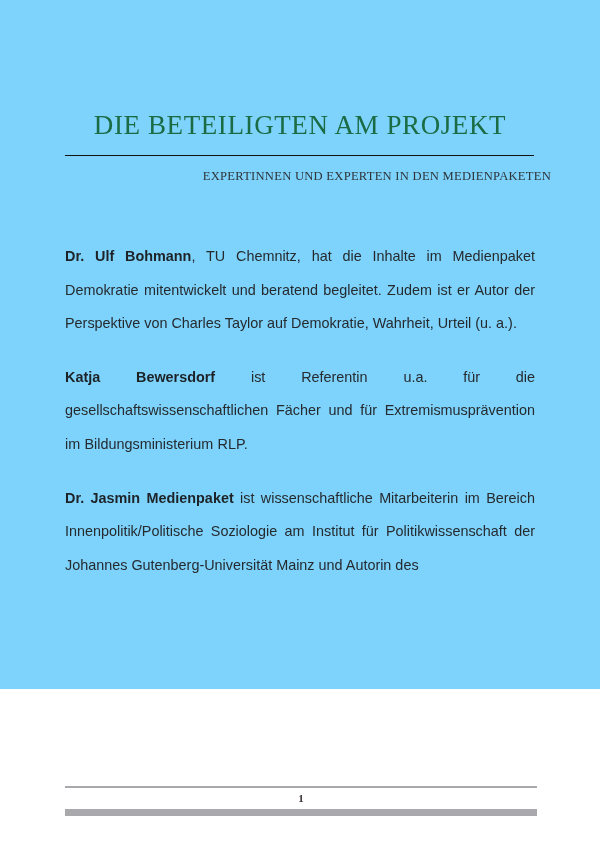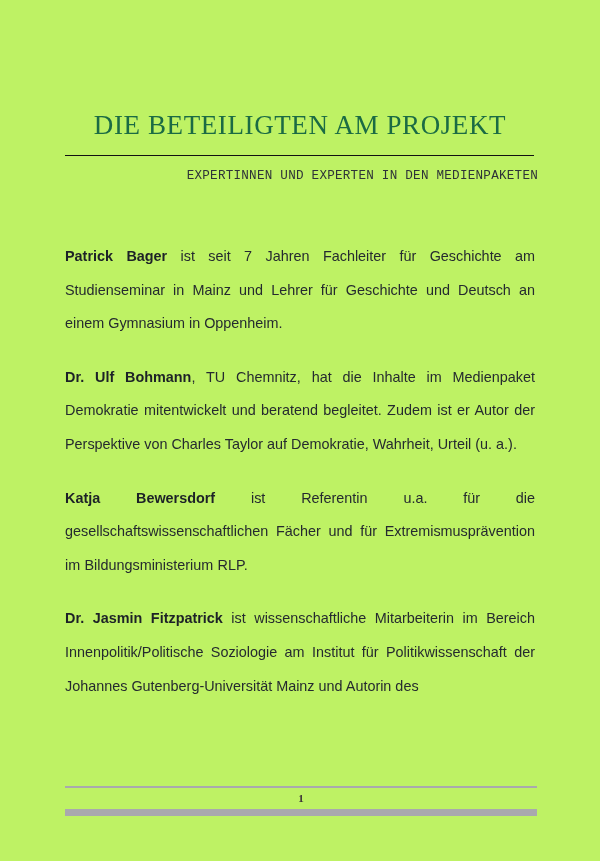--- a/index.html
+++ b/index.html
@@ -14,22 +14,22 @@
     overflow: hidden;
     font-family: "Liberation Sans", sans-serif;
     -webkit-font-smoothing: antialiased;
   }
 
   .page {
     position: absolute;
     left: 0;
     top: 0;
     width: 600px;
-    height: 861px;
-    background: #bef264;
+    height: 689px;
+    background: #7dd3fc;
   }
 
   
   .content {
     position: absolute;
     left: 65px;
     top: 0;
     width: 470px;
   }
 
@@ -55,25 +55,25 @@
     left: 0;
     top: 155px;
     width: 469px;
     height: 1px;
     background: #111111;
   }
 
   
   .doc-subtitle {
     position: absolute;
-    left: 4px;
+    left: 17px;
     top: 168px;
     width: 469px;
     text-align: right;
-    font-family: Liberation Mono, monospace;
+    font-family: Liberation Serif, serif;
     font-size: 12.6px;
     line-height: 1.4;
     font-weight: 400;
     color: #2e3338;
     letter-spacing: 0.25px;
     white-space: nowrap;
   }
 
   
   .bio-list {
@@ -155,34 +155,31 @@
   <div class="content">
 
     <h1 class="doc-title">DIE BETEILIGTEN AM PROJEKT</h1>
 
     <div class="title-rule"></div>
 
     <div class="doc-subtitle">EXPERTINNEN UND EXPERTEN IN DEN MEDIENPAKETEN</div>
 
     <div class="bio-list">
 
-      <p class="bio-para">
-        <span class="bio-name">Patrick Bager</span><span> ist seit 7 Jahren Fachleiter für Geschichte am Studienseminar in Mainz und Lehrer für Geschichte und Deutsch an einem Gymnasium in Oppenheim.</span>
-      </p>
 
       <p class="bio-para">
         <span class="bio-name">Dr. Ulf Bohmann</span><span>, TU Chemnitz, hat die Inhalte im Medienpaket Demokratie mitentwickelt und beratend begleitet. Zudem ist er Autor der Perspektive von Charles Taylor auf Demokratie, Wahrheit, Urteil (u. a.).</span>
       </p>
 
       <p class="bio-para wide">
         <span class="bio-name">Katja Bewersdorf</span><span> ist Referentin u.a. für die gesellschaftswissenschaftlichen Fächer und für Extremismusprävention im Bildungsministerium RLP.</span>
       </p>
 
       <p class="bio-para clipped">
-        <span class="bio-name">Dr. Jasmin Fitzpatrick</span><span> ist wissenschaftliche Mitarbeiterin im Bereich Innenpolitik/Politische Soziologie am Institut für Politikwissenschaft der Johannes Gutenberg-Universität Mainz und Autorin des</span>
+        <span class="bio-name">Dr. Jasmin Medienpaket</span><span> ist wissenschaftliche Mitarbeiterin im Bereich Innenpolitik/Politische Soziologie am Institut für Politikwissenschaft der Johannes Gutenberg-Universität Mainz und Autorin des</span>
       </p>
 
     </div>
   </div>
 
   <div class="footer">
     <div class="footer-rule-top"></div>
     <div class="footer-pageno">1</div>
     <div class="footer-bar"></div>
   </div>

